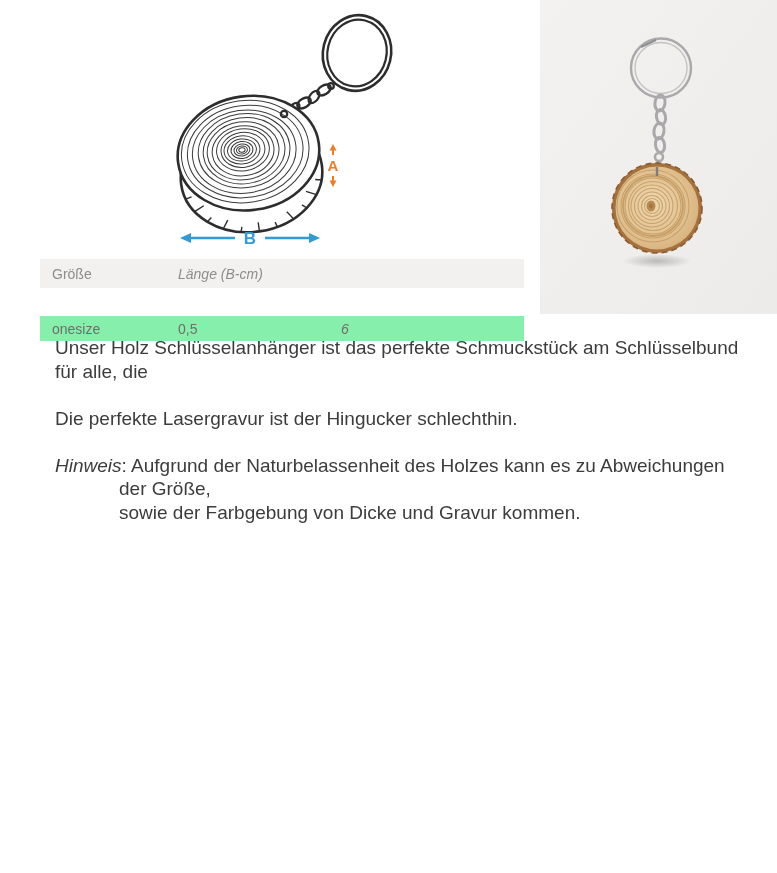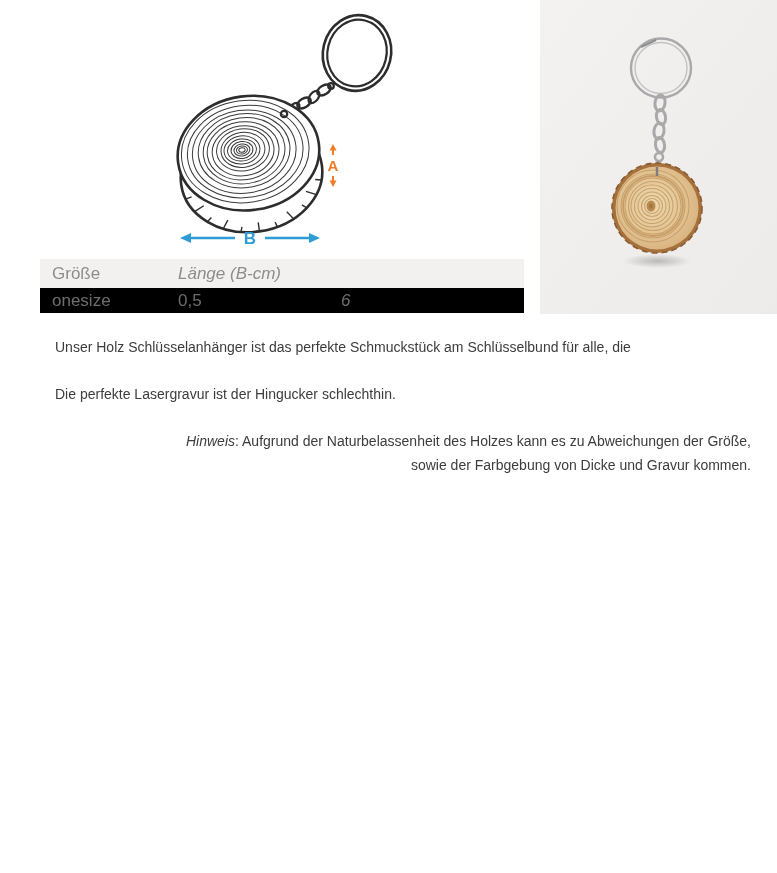--- a/index.html
+++ b/index.html
@@ -2,34 +2,34 @@
 <html><head>
 <meta charset="utf-8">
 <style>
   html,body{margin:0;padding:0;background:#ffffff;}
   .page{position:relative;width:777px;height:873px;background:#ffffff;overflow:hidden;
         font-family:"Liberation Sans",sans-serif;}
   
   .tech-drawing{position:absolute;left:168px;top:4px;width:320px;height:250px;}
   .product-photo{position:absolute;left:540px;top:0;width:237px;height:314px;cursor:pointer;}
   
-  .size-table{position:absolute;left:40px;top:259px;width:484px;font-size:17px;}
+  .size-table{position:absolute;left:40px;top:259px;width:484px;font-size:14px;}
   .size-table .tr{display:flex;align-items:center;}
   .size-table .thead{height:29px;background:#f3f1f0;color:#8e8c8b;}
-  .size-table .tbody-row{height:25px;background:#000000;color:#6f6d6c;}
+  .size-table .tbody-row{height:25px;background:#86efac;color:#6f6d6c;margin-top:28px;}
   .size-table .td{padding-left:12px;box-sizing:border-box;white-space:nowrap;overflow:hidden;}
   .size-table .c0{width:126px;}
   .size-table .c1{width:163px;}
   .size-table .c2{flex:1;font-style:italic;}
   
   .description{position:absolute;left:55px;top:336px;width:696px;color:#3c3c3c;
-               font-size:14px;line-height:23.5px;}
+               font-size:19px;line-height:23.5px;}
   .description p{margin:0 0 23.5px 0;}
   .description .bullets{margin:0 0 23.5px 0;}
-  .description .note{padding-left:64px;text-indent:-64px;margin-bottom:0;text-align:right;}
+  .description .note{padding-left:64px;text-indent:-64px;margin-bottom:0;}
   .description em{font-style:italic;}
 </style>
 </head>
 <body>
 
 <div class="page">
 
   <svg class="tech-drawing" viewBox="0 0 320 250">
 
     <g fill="none" stroke="#2d2d2d">

